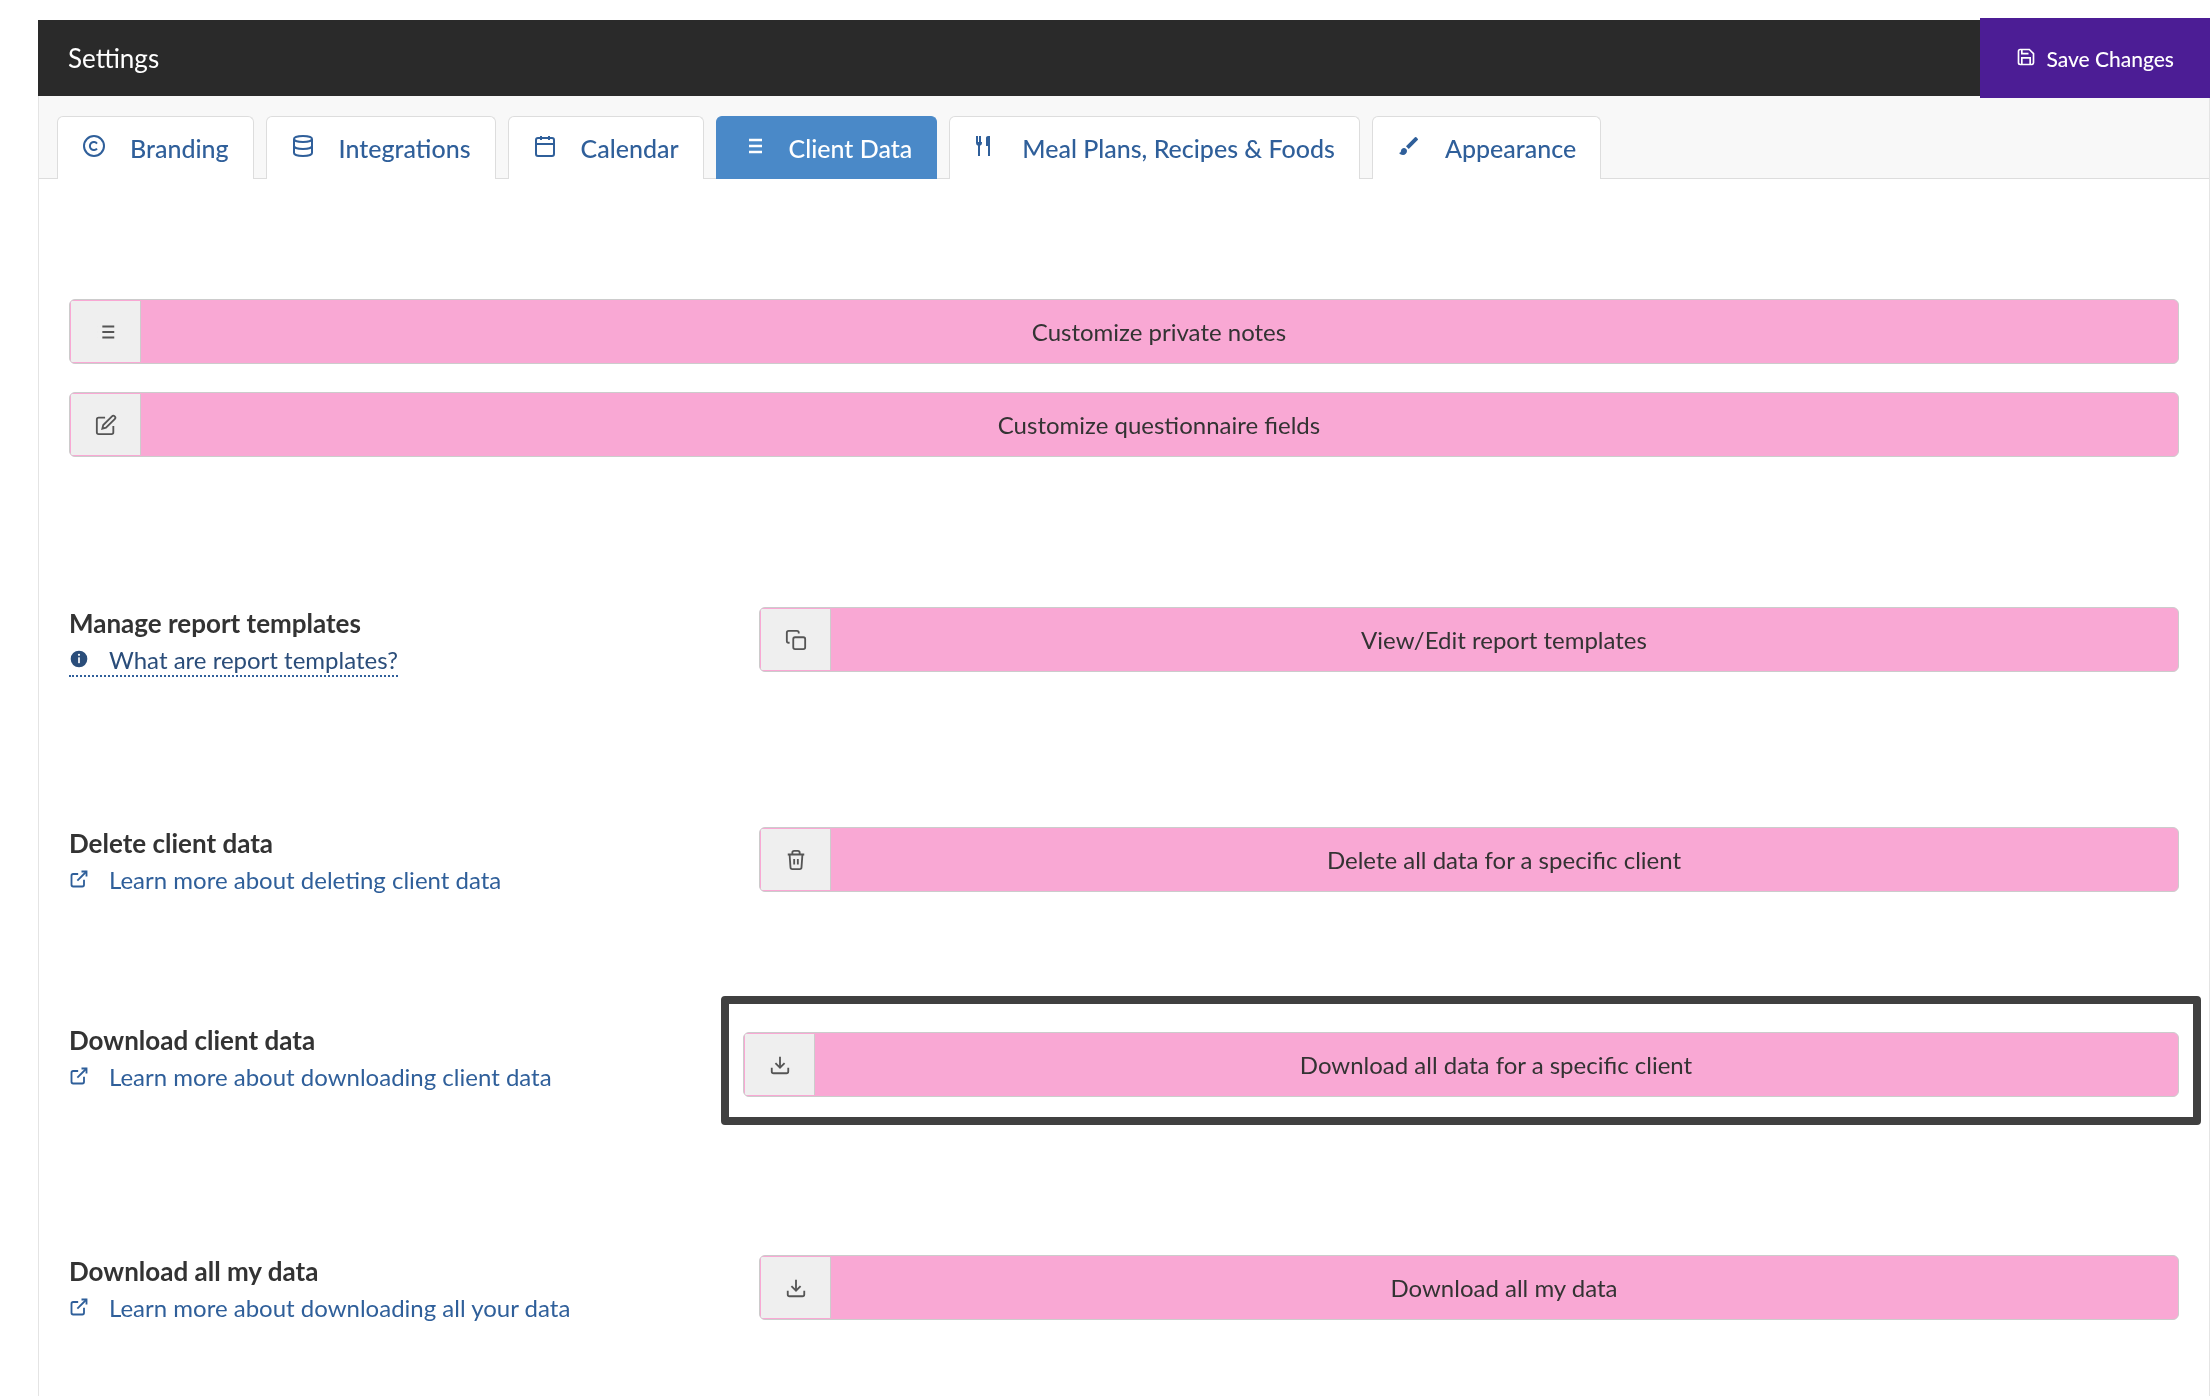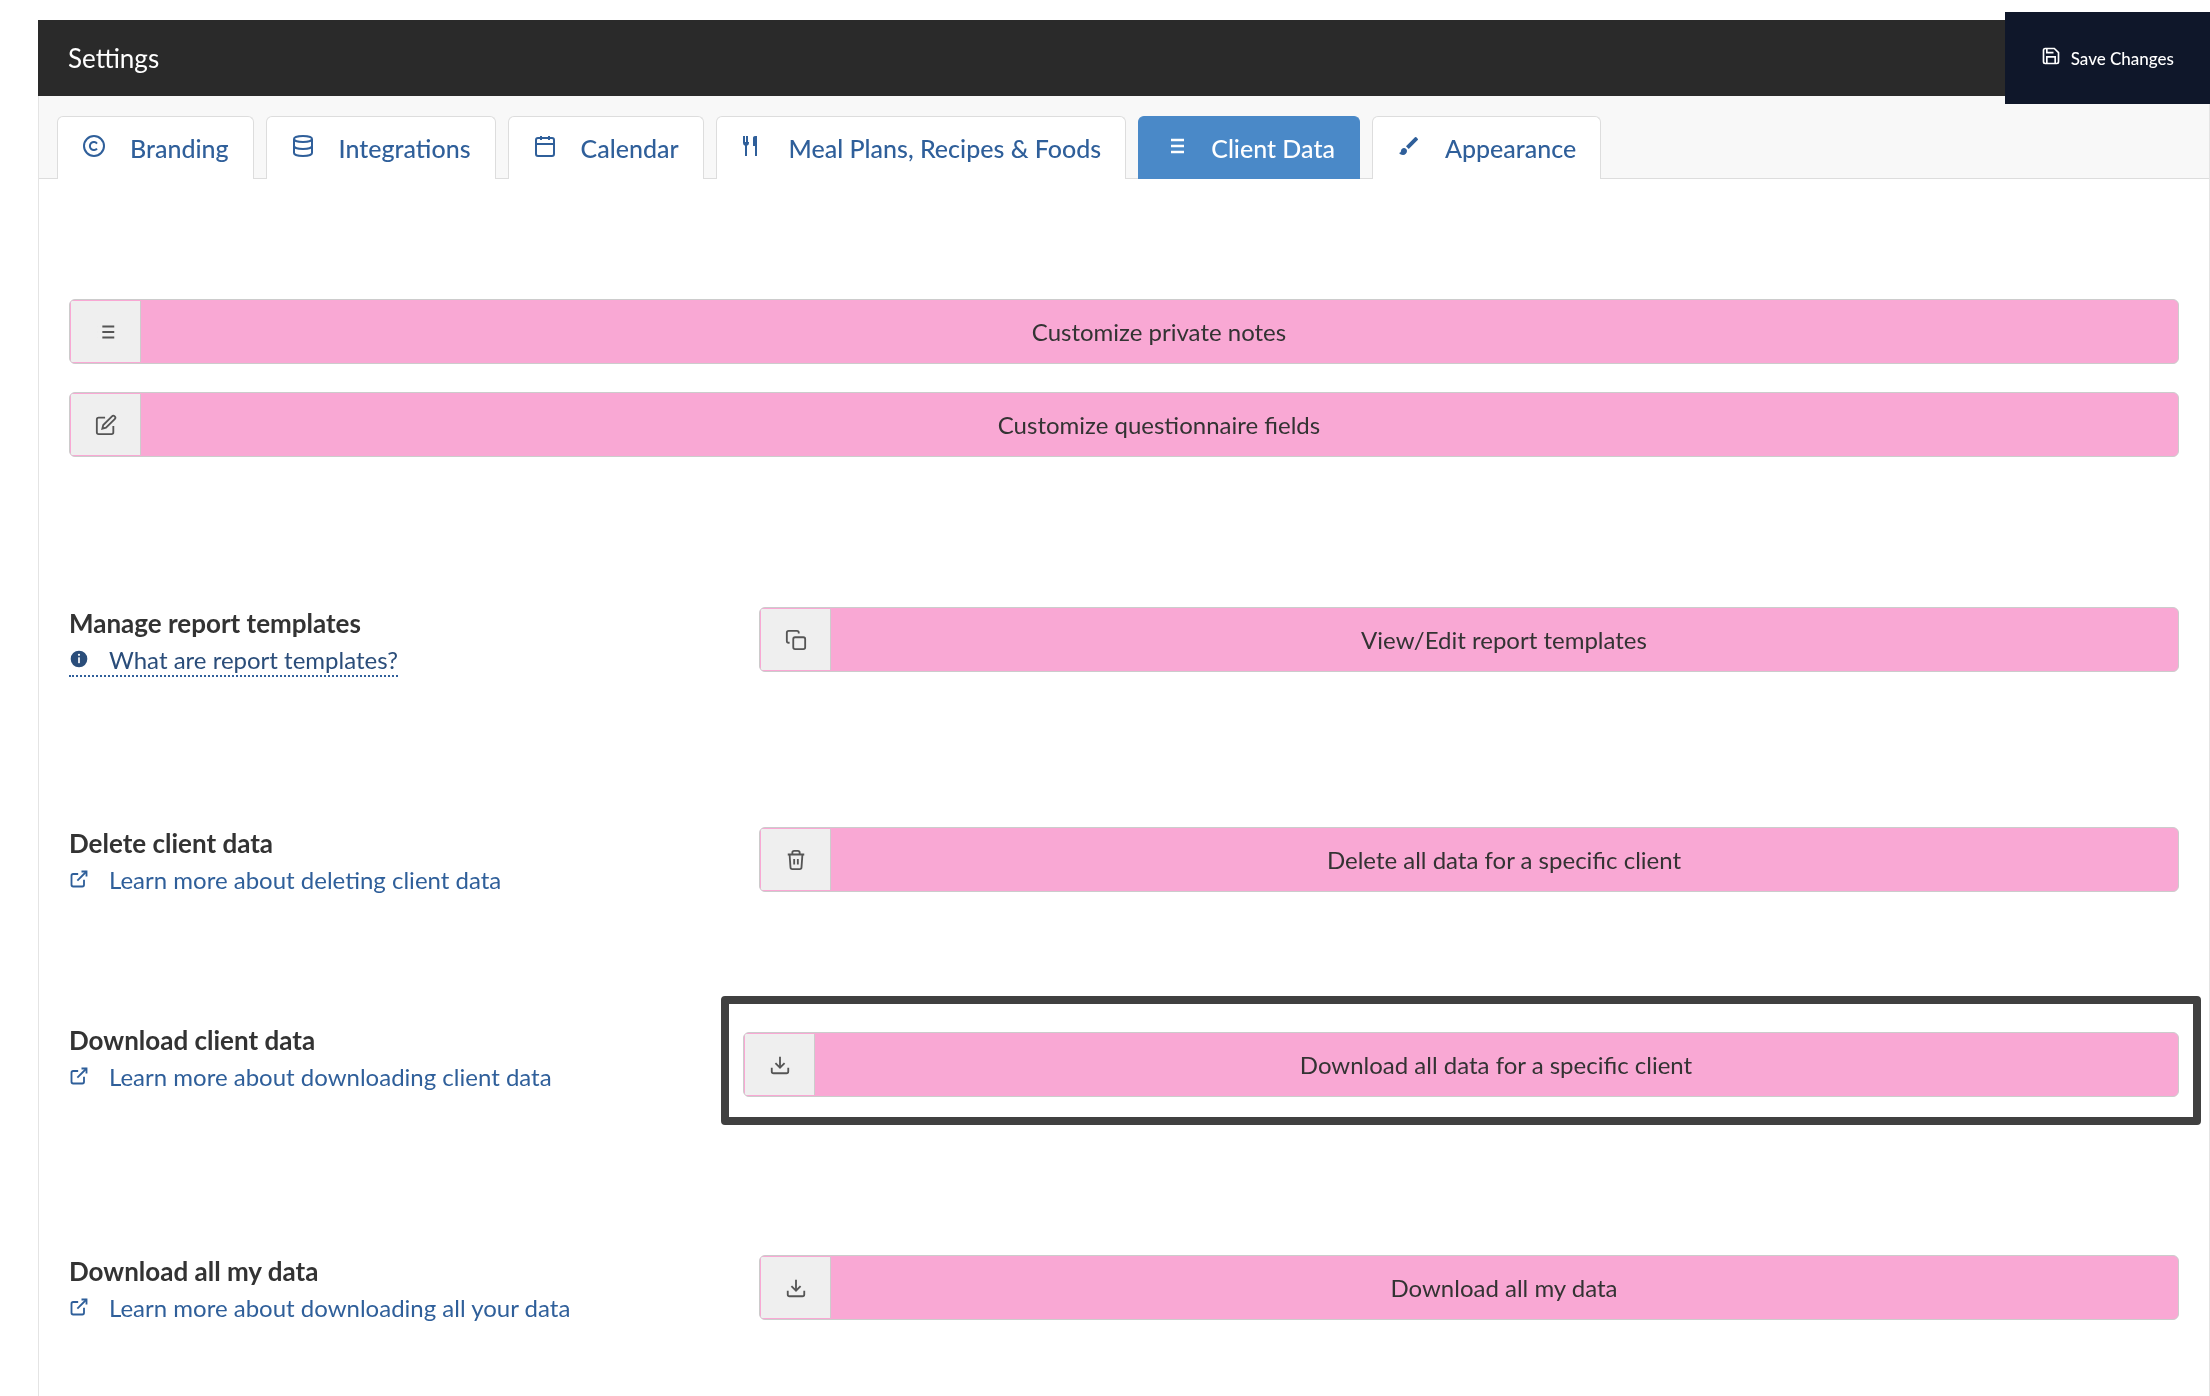--- a/index.html
+++ b/index.html
@@ -30,26 +30,26 @@
     background: #2a2a2a;
     color: #fff;
     display: flex;
     align-items: center;
     justify-content: space-between;
     height: 76px;
     padding-left: 30px;
     font-size: 26px;
   }
   .save-btn {
-    background: #0f172a;
+    background: #4c1d95;
     color: #fff;
     border: none;
-    height: 92px;
+    height: 80px;
     padding: 0 36px;
-    font-size: 17px;
+    font-size: 21px;
     display: flex;
     align-items: center;
     gap: 10px;
     cursor: pointer;
     font-weight: 500;
     font-family: inherit;
   }
   .save-btn svg { width: 20px; height: 20px; }
   .content-area {
     background: #f8f8f8;
@@ -227,41 +227,41 @@
               <svg viewBox="0 0 24 24" fill="none" stroke="currentColor" stroke-width="2">
                   <rect x="3" y="4" width="18" height="18" rx="2"></rect>
                   <line x1="16" y1="2" x2="16" y2="6"></line>
                   <line x1="8" y1="2" x2="8" y2="6"></line>
                   <line x1="3" y1="10" x2="21" y2="10"></line>
                 </svg>
             </span>
             <span>Calendar</span>
           </div>
 
-          <div class="tab">
-            <span>
-              <svg viewBox="0 0 24 24" fill="currentColor">
-                  <path d="M8 2v7a3 3 0 0 1-2 2.83V22H4V11.83A3 3 0 0 1 2 9V2h2v6h1V2h2v6h1V2zM14 2c-1.1 0-2 .9-2 2v8h2v10h2V2h-2z"></path>
-                </svg>
-            </span>
-            <span>Meal Plans, Recipes &amp; Foods</span>
-          </div>
-
           <div class="tab active">
             <span>
               <svg viewBox="0 0 24 24" fill="none" stroke="currentColor" stroke-width="2.5">
                   <line x1="8" y1="6" x2="21" y2="6"></line>
                   <line x1="8" y1="12" x2="21" y2="12"></line>
                   <line x1="8" y1="18" x2="21" y2="18"></line>
                   <line x1="3" y1="6" x2="3.01" y2="6"></line>
                   <line x1="3" y1="12" x2="3.01" y2="12"></line>
                   <line x1="3" y1="18" x2="3.01" y2="18"></line>
                 </svg>
             </span>
             <span>Client Data</span>
+          </div>
+
+          <div class="tab">
+            <span>
+              <svg viewBox="0 0 24 24" fill="currentColor">
+                  <path d="M8 2v7a3 3 0 0 1-2 2.83V22H4V11.83A3 3 0 0 1 2 9V2h2v6h1V2h2v6h1V2zM14 2c-1.1 0-2 .9-2 2v8h2v10h2V2h-2z"></path>
+                </svg>
+            </span>
+            <span>Meal Plans, Recipes &amp; Foods</span>
           </div>
 
           <div class="tab">
             <span>
               <svg viewBox="0 0 24 24" fill="currentColor">
                   <path d="M7 14c-1.66 0-3 1.34-3 3 0 1.31-1.16 2-2 2 .92 1.22 2.49 2 4 2 2.21 0 4-1.79 4-4 0-1.66-1.34-3-3-3zm13.71-9.37l-1.34-1.34a.996.996 0 0 0-1.41 0L9 12.25 11.75 15l8.96-8.96a.996.996 0 0 0 0-1.41z"></path>
                 </svg>
             </span>
             <span>Appearance</span>
           </div>

